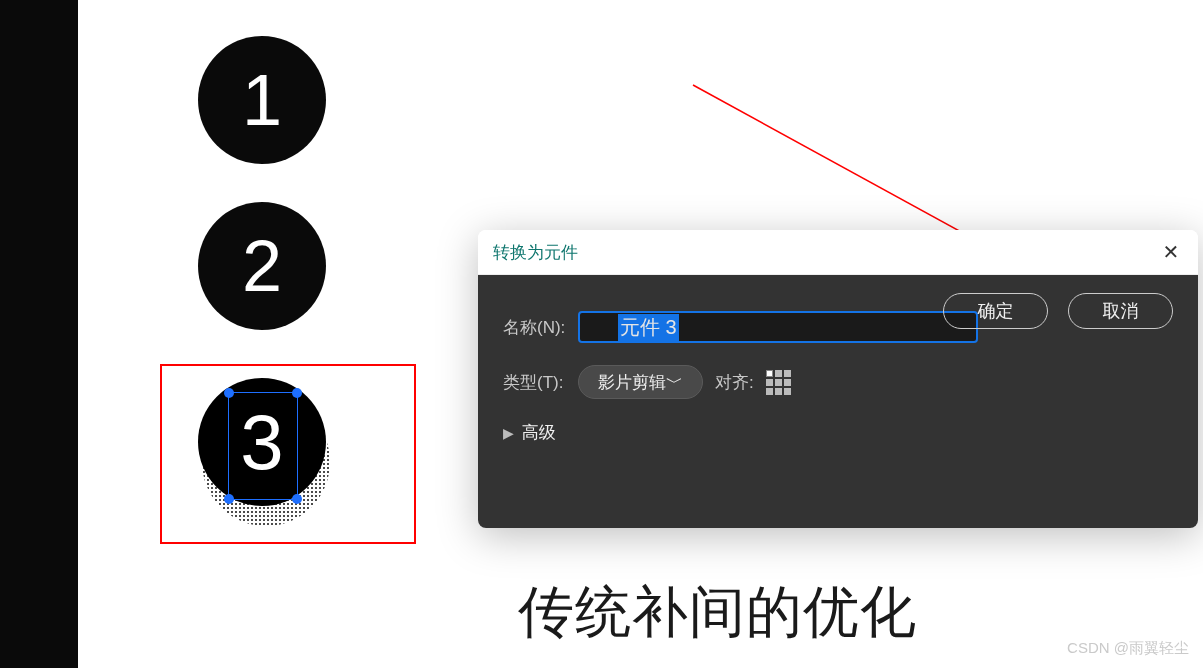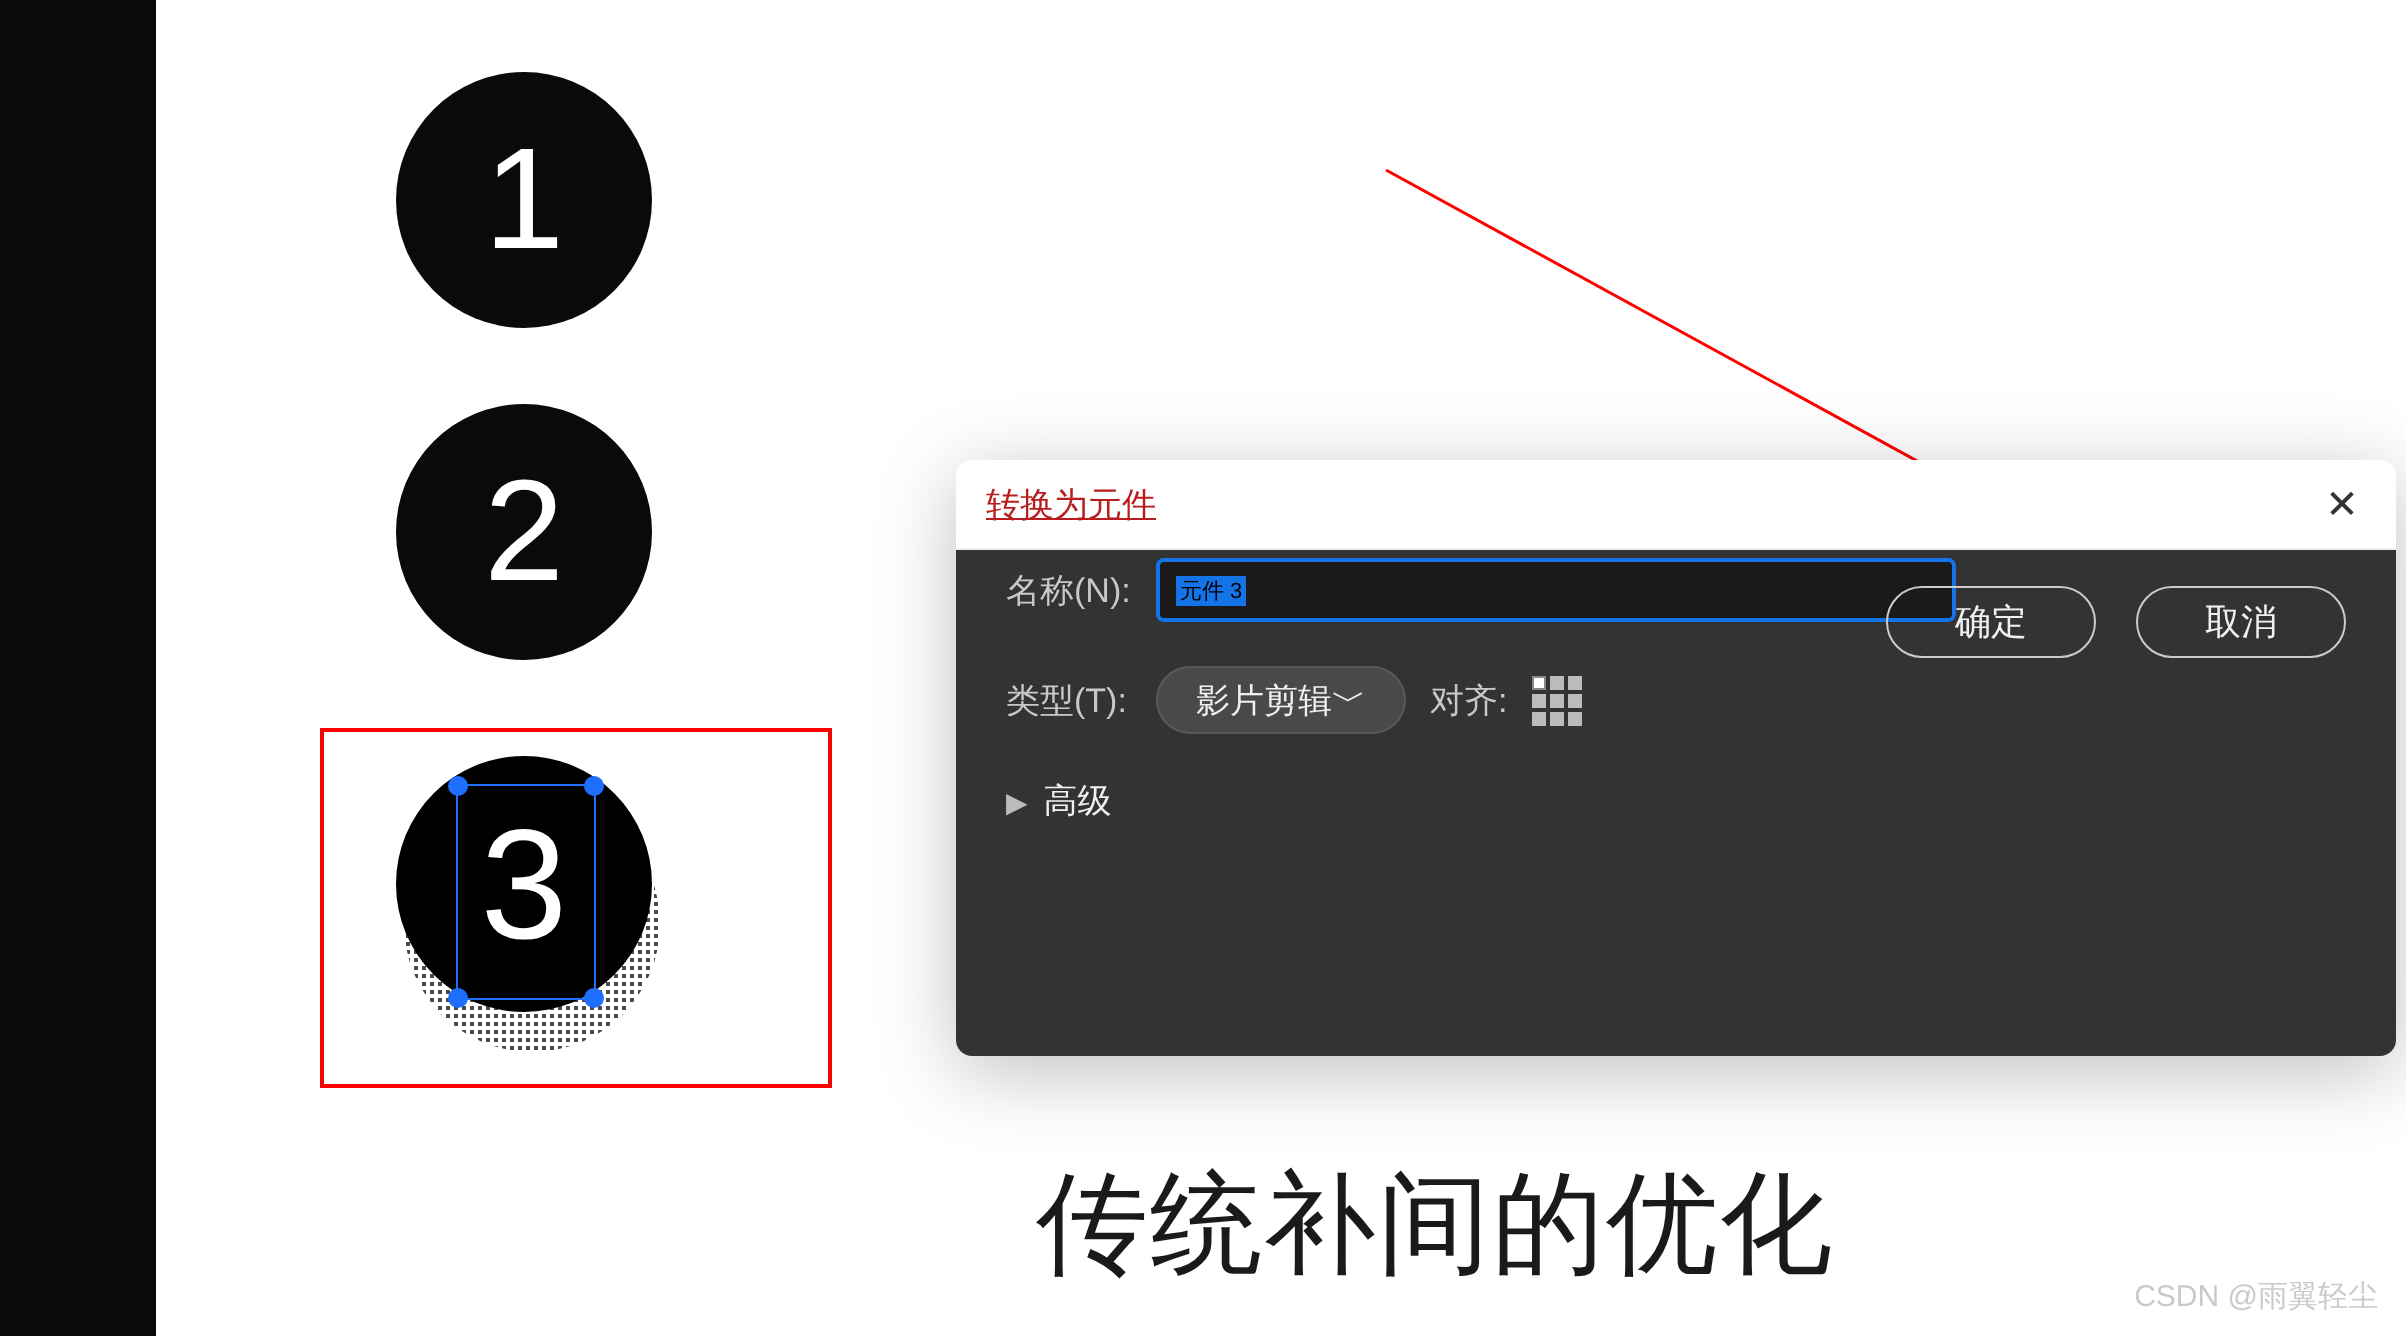--- a/index.html
+++ b/index.html
@@ -132,37 +132,36 @@
       height: 45px;
       background: #fff;
       display: flex;
       align-items: center;
       justify-content: space-between;
       padding: 0 15px;
       border-bottom: 1px solid #eee;
     }
     .dialog-title {
       font-size: 17px;
-      color: #b91c1c;
-      text-decoration: underline;
+      color: #0f766e;
     }
     .dialog-close {
       font-size: 20px;
       cursor: pointer;
       color: #333;
       width: 24px;
       height: 24px;
       display: flex;
       align-items: center;
       justify-content: center;
     }
     .dialog-body {
       height: 253px;
       background: #333333;
-      padding: 4px 25px;
+      padding: 36px 25px;
       position: relative;
     }
     .form-row {
       display: flex;
       align-items: center;
       margin-bottom: 22px;
     }
     .form-label {
       color: #c8c8c8;
       font-size: 17px;
@@ -174,23 +173,24 @@
       height: 32px;
       background: #1a1a1a;
       border: 2px solid #1473e6;
       border-radius: 4px;
       padding: 0 8px;
       display: flex;
       align-items: center;
     }
     .name-input-text {
       background: #1473e6;
-      color: #000000;
-      font-size: 11px;
+      color: #e5e5e5;
+      font-size: 20px;
       padding: 0 2px;
+      margin-left: 30px;
     }
     .type-select {
       width: 125px;
       height: 34px;
       background: #494949;
       border: 1px solid #5a5a5a;
       border-radius: 18px;
       display: flex;
       align-items: center;
       justify-content: center;

